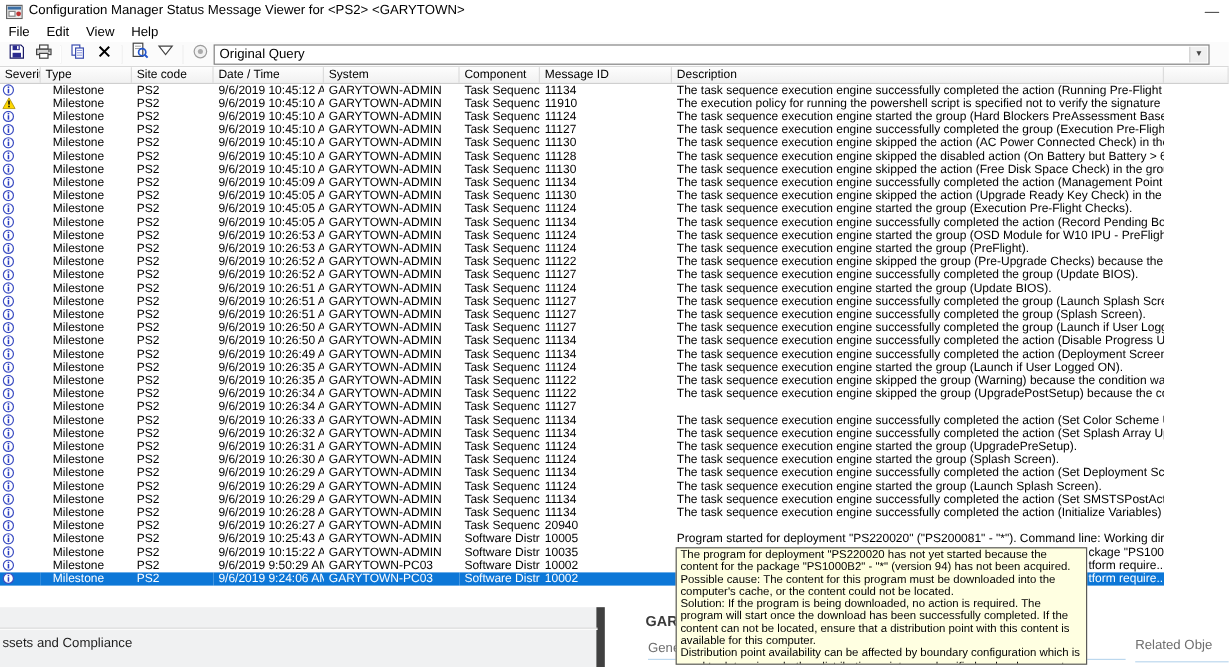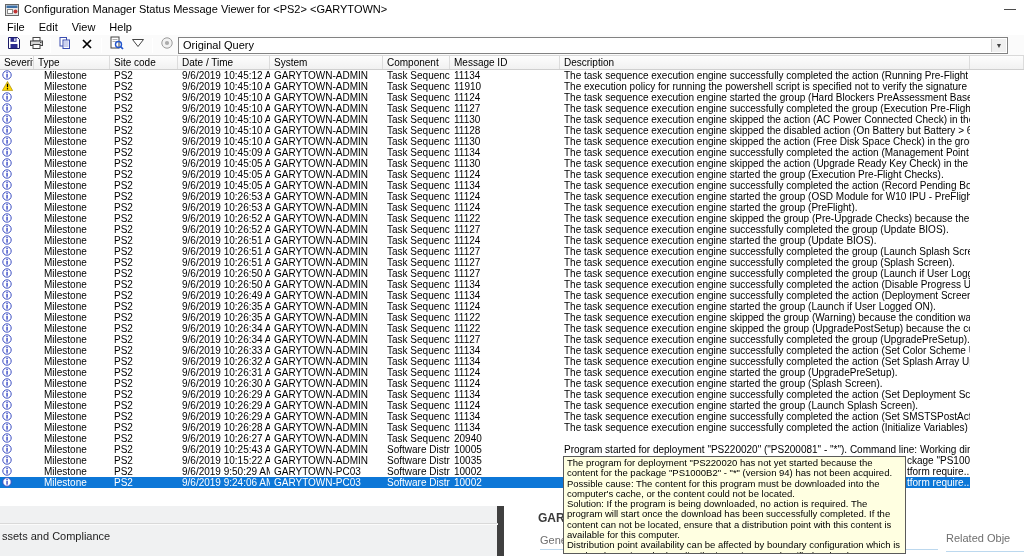--- a/index.html
+++ b/index.html
@@ -523,21 +523,20 @@
               <circle cx="5" cy="5" r="4.2" fill="#fff" stroke="#3c4ec2"></circle>
               <rect x="4.4" y="2" width="1.3" height="1.3" fill="#2a3cc4"></rect>
               <rect x="4.4" y="4" width="1.3" height="3.7" fill="#2a3cc4"></rect>
             </svg></div>
           <div class="cell" style="padding-left: 10px; width: 76px;">Milestone</div>
           <div class="cell" style="width: 68px;">PS2</div>
           <div class="cell" style="width: 92px;">9/6/2019 10:26:34 AM</div>
           <div class="cell" style="width: 113px;">GARYTOWN-ADMIN</div>
           <div class="cell" style="width: 67px;">Task Sequence ...</div>
           <div class="cell" style="width: 110px;">11127</div>
-          <div class="cell" style="width: 410px;">The task sequence execution engine successfully completed the group (UpgradePreSetup).</div>
           <div class="cell filler" style="width: 54px;"></div>
         </div>
         <div class="row">
           <div class="cell sev" style="width: 34px;"><svg width="10" height="10" viewBox="0 0 10 10">
               <circle cx="5" cy="5" r="4.2" fill="#fff" stroke="#3c4ec2"></circle>
               <rect x="4.4" y="2" width="1.3" height="1.3" fill="#2a3cc4"></rect>
               <rect x="4.4" y="4" width="1.3" height="3.7" fill="#2a3cc4"></rect>
             </svg></div>
           <div class="cell" style="padding-left: 10px; width: 76px;">Milestone</div>
           <div class="cell" style="width: 68px;">PS2</div>

